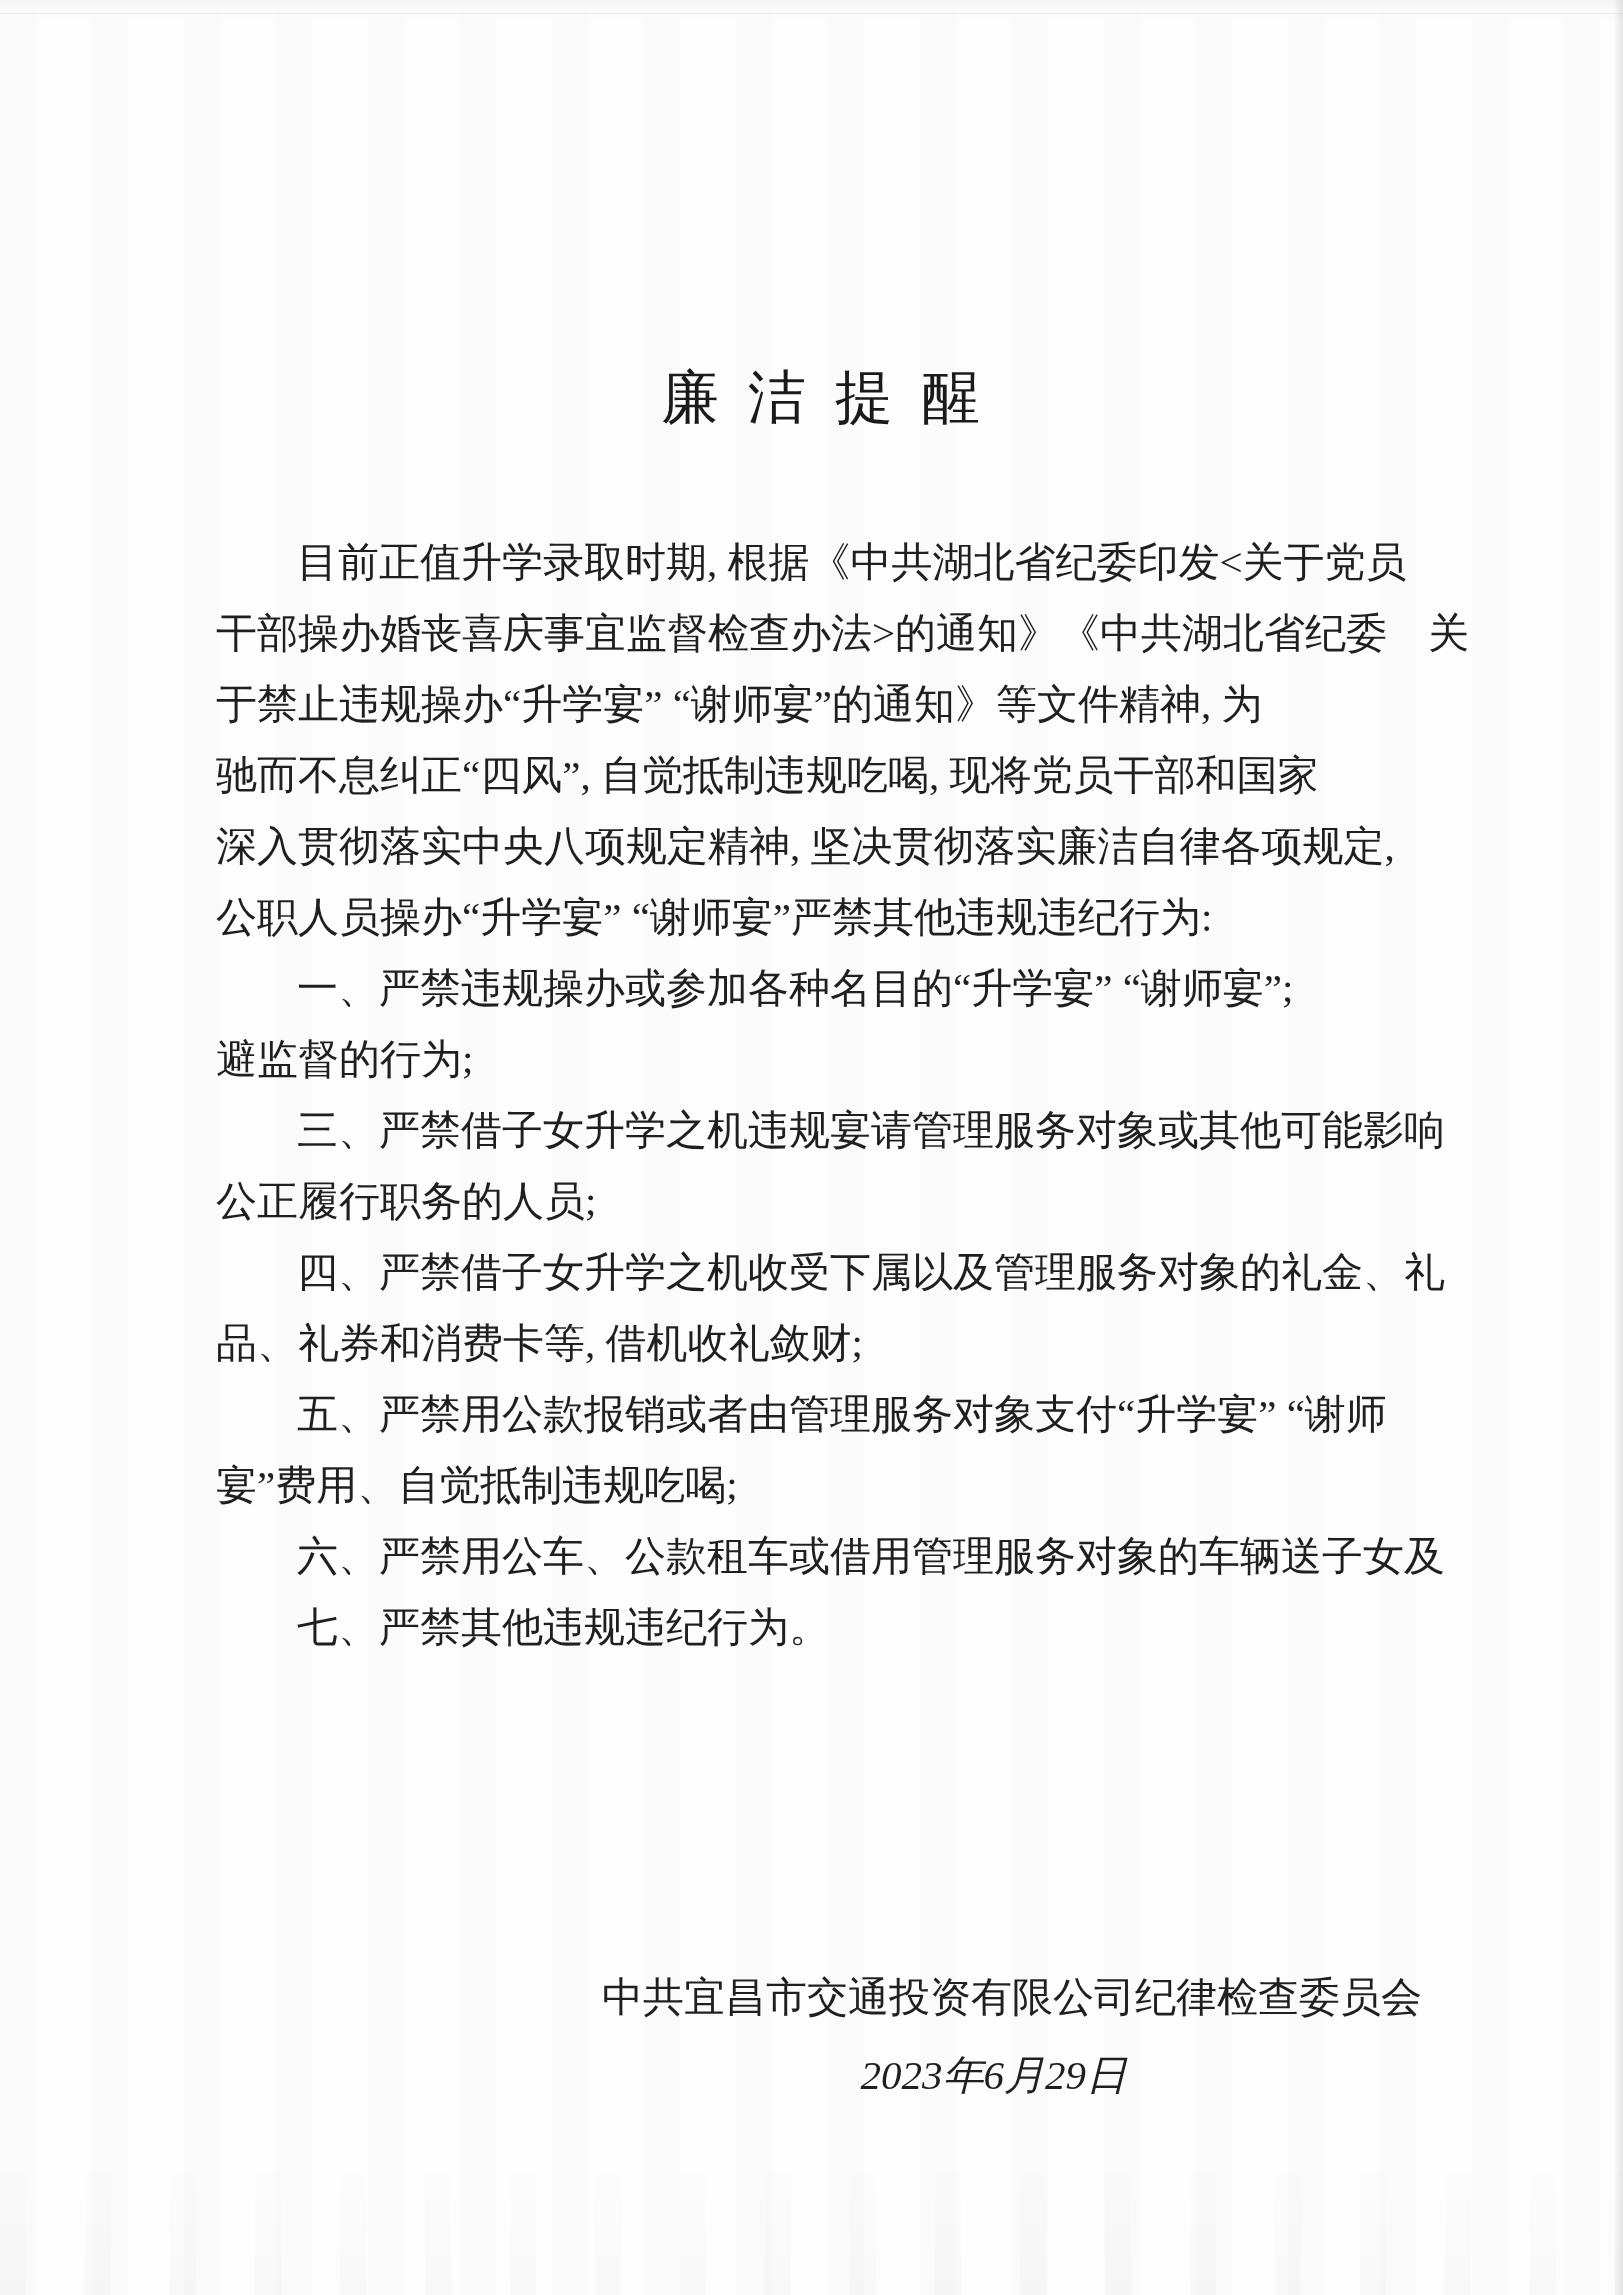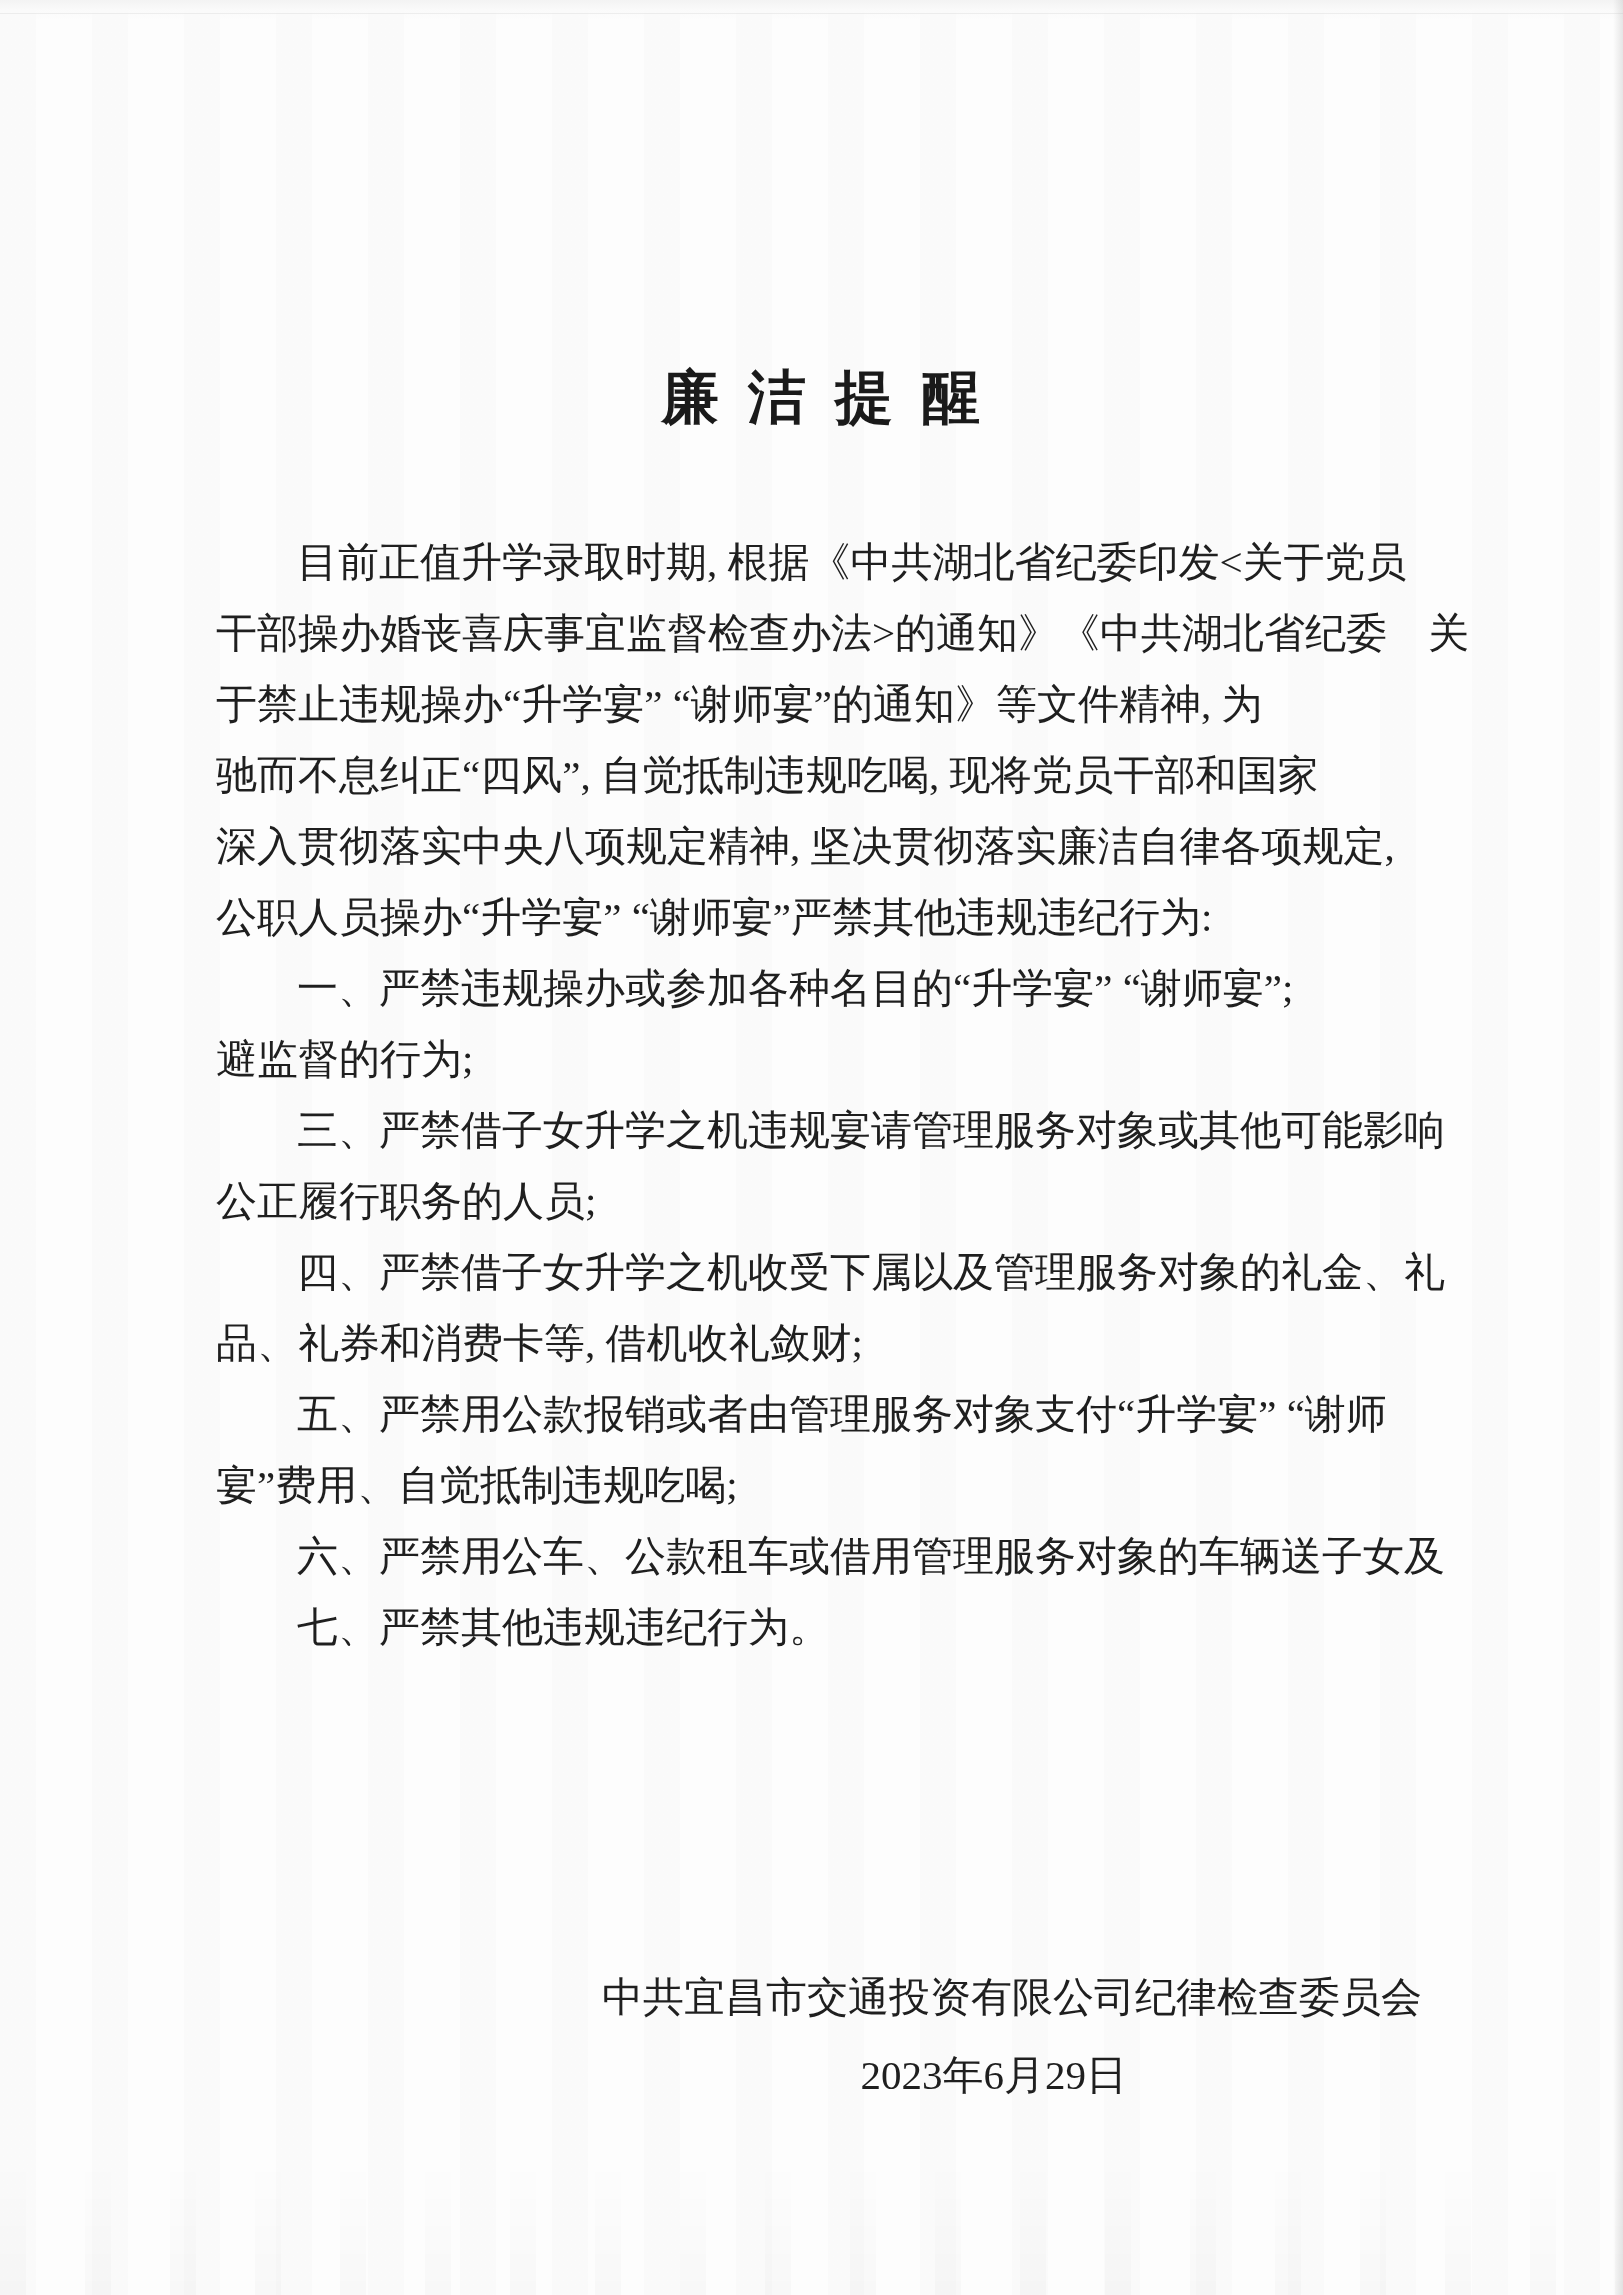--- a/index.html
+++ b/index.html
@@ -42,21 +42,21 @@
     -webkit-mask-image: linear-gradient(to top, rgba(0,0,0,1), rgba(0,0,0,0));
     mask-image: linear-gradient(to top, rgba(0,0,0,1), rgba(0,0,0,0));
   }
   .doc-title {
     position: absolute;
     top: 359px;
     left: 230px;
     width: 1210px;
     text-align: center;
     font-size: 58px;
-    font-weight: 700;
+    font-weight: 400;
     color: #1a1a1a;
     letter-spacing: 29px;
     white-space: nowrap;
   }
   .doc-body {
     position: absolute;
     top: 527px;
     left: 216px;
     width: 1217px;
     font-size: 41px;
@@ -79,20 +79,21 @@
   .date-line {
     position: absolute;
     top: 2049px;
     left: 216px;
     width: 911px;
     text-align: right;
     font-size: 41px;
     line-height: 52px;
     color: #1f1f1f;
     white-space: nowrap;
+    font-style: italic;
   }
 </style>
 </head>
 <body>
 
 <div class="paper">
   <div class="edge-top"></div>
   <div class="edge-top-line"></div>
   <div class="edge-right"></div>
   <div class="edge-bottom"></div>

